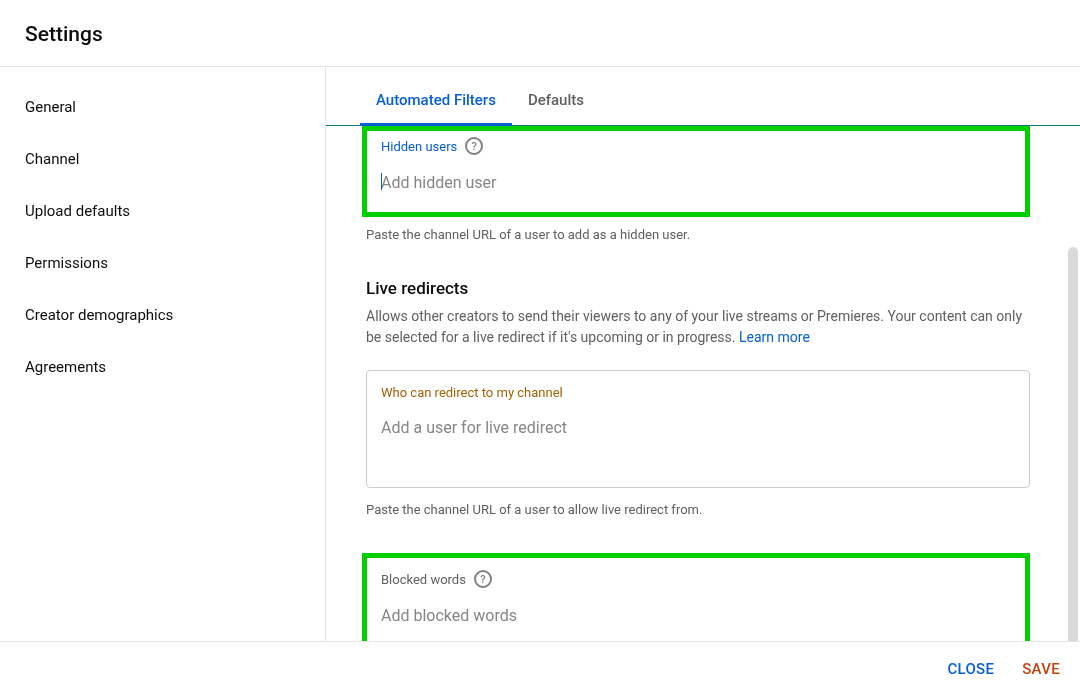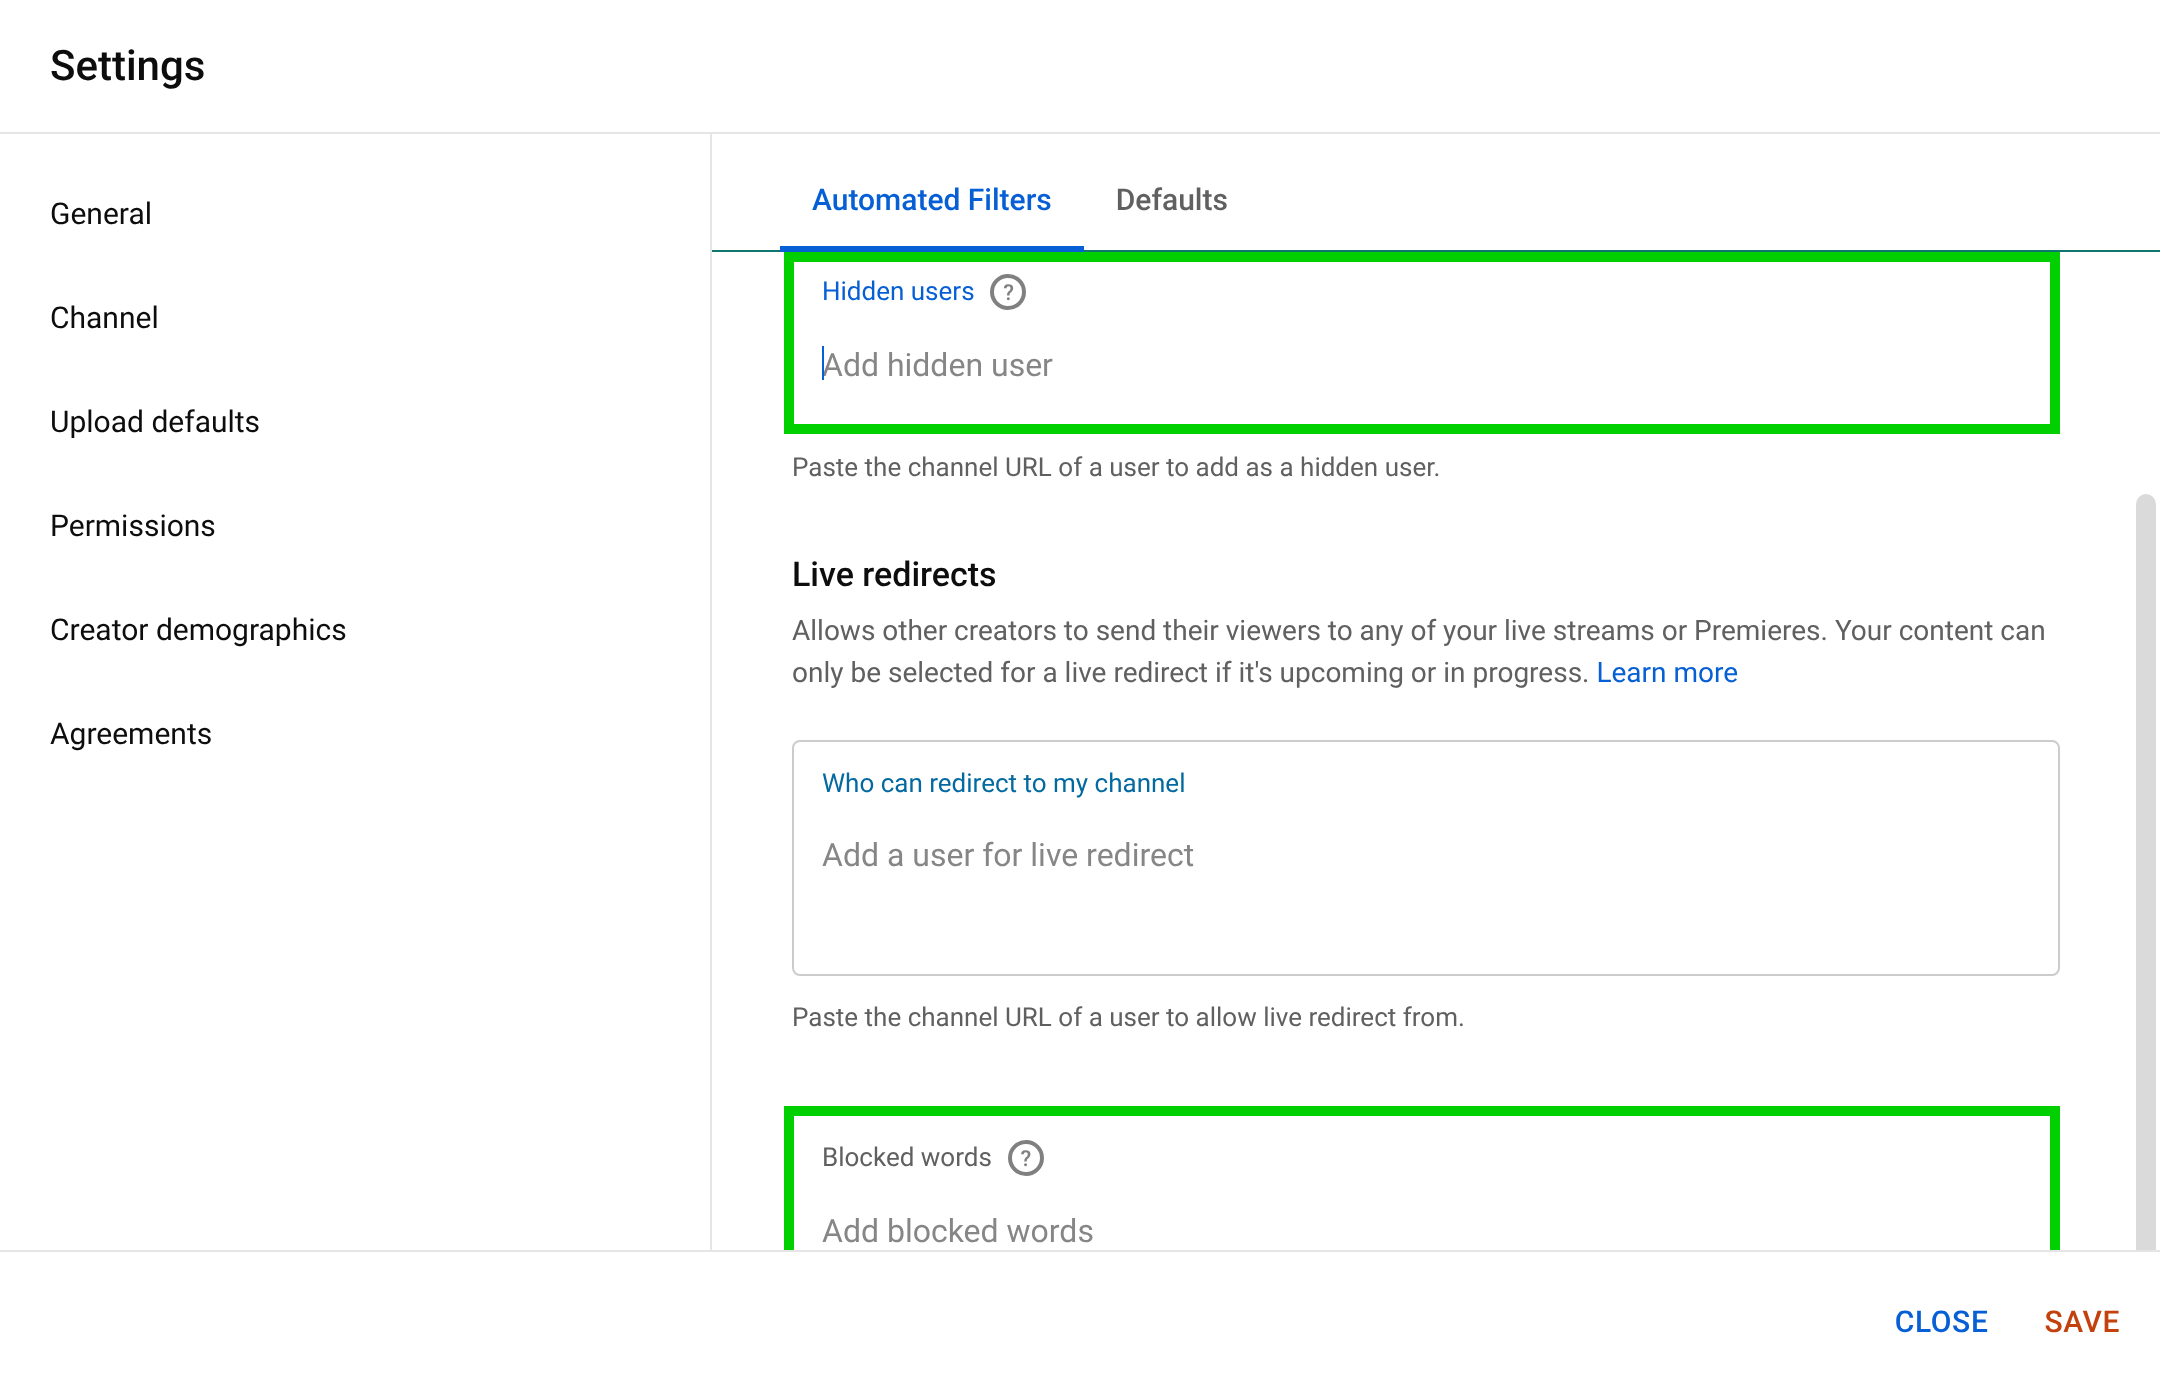--- a/index.html
+++ b/index.html
@@ -26,21 +26,21 @@
     .divider {
       height: 1px;
       background: #e5e5e5;
       width: 100%;
     }
     .layout {
       display: flex;
       height: calc(100% - 67px - 54px);
     }
     .sidebar {
-      width: 356px;
+      width: 326px;
       border-right: 1px solid #e5e5e5;
       padding-top: 14px;
     }
     .sidebar-item {
       padding: 17px 0 17px 25px;
       font-size: 15px;
       color: #0d0d0d;
       cursor: pointer;
     }
     .sidebar-item.active {
@@ -169,30 +169,30 @@
     }
     .bordered-field {
       border: 1px solid #ccc;
       border-radius: 4px;
       padding: 14px 14px 50px 14px;
       margin-top: 22px;
       margin-left: 4px;
       max-width: 690px;
     }
     .bordered-field .field-label-row .field-label {
-      color: #0369a1;
+      color: #a16207;
       font-size: 13px;
       text-align: center;
     }
     .footer {
       position: absolute;
       bottom: 0;
       left: 0;
       right: 0;
-      height: 70px;
+      height: 54px;
       border-top: 1px solid #e5e5e5;
       display: flex;
       align-items: center;
       justify-content: flex-end;
       padding-right: 20px;
       gap: 28px;
       background: #fff;
     }
     .footer-btn {
       font-size: 15px;

